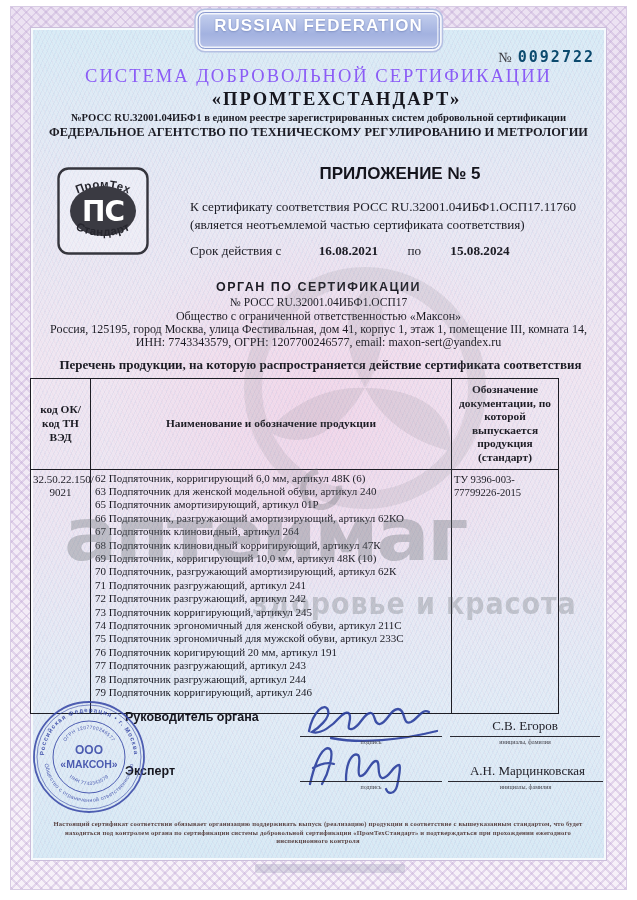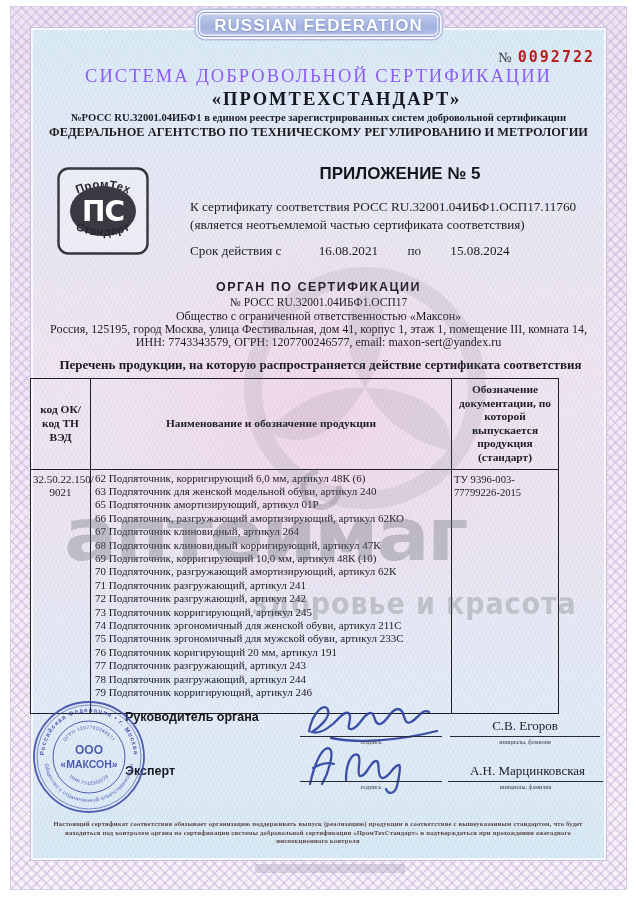--- a/index.html
+++ b/index.html
@@ -21,46 +21,46 @@
       repeating-linear-gradient(65deg, rgba(214,150,190,0.08) 0 1px, transparent 1px 4px),
       radial-gradient(ellipse 55% 35% at 50% 47%, rgba(243,203,227,0.55), rgba(243,203,227,0) 70%),
       linear-gradient(180deg,#d9ecf6 0%,#e6e9f4 18%,#f0e6f1 40%,#ece6f2 60%,#e2ecf6 82%,#d8eaf5 100%);
     border:1px solid #cbbedb;
     box-shadow:inset 0 0 0 2px rgba(255,255,255,.75);}
 
   .content{position:absolute;inset:0;z-index:2;}
   .wmlayer{position:absolute;inset:0;z-index:3;pointer-events:none;}
 
   .badge{position:absolute;left:50%;top:12px;transform:translateX(-50%);
-    padding:3px 16px 0 16px;border-radius:7px;z-index:5;
+    padding:3px 16px 12px 16px;border-radius:7px;z-index:5;
     background:linear-gradient(180deg,#c4cfee 0%,#a3b2e0 60%,#b7c2e8 100%);
     border:1.5px solid #8b9bd0;
     box-shadow:0 0 0 2px rgba(255,255,255,.85), 0 0 0 3.5px #b4bfe2, inset 0 0 0 1.5px rgba(255,255,255,.8);
     font-family:"Liberation Sans",sans-serif;font-weight:bold;font-size:17px;letter-spacing:1px;
     color:#ffffff;text-shadow:0 1px 2px #7f90c4, 0 0 1px #8a9ace;white-space:nowrap;}
 
   .docnum{position:absolute;right:42px;top:48px;font-size:14px;color:#3a3a40;}
   .docnum .digits{font-family:"DejaVu Sans Mono",monospace;font-weight:bold;font-size:15px;
-    letter-spacing:2px;color:#b91c1c;margin-left:6px;}
+    letter-spacing:2px;color:#0c4a6e;margin-left:6px;}
 
   .title1{position:absolute;left:0;right:0;top:66px;text-align:center;font-weight:normal;
     font-size:18.5px;letter-spacing:2px;color:#8b5cf6;}
   .title2{position:absolute;left:0;right:0;top:89px;text-align:center;font-weight:bold;
     font-size:18.5px;letter-spacing:2px;color:#17171f;padding-left:36px;}
   .registry{position:absolute;left:0;right:0;top:112px;text-align:center;font-weight:bold;font-size:10.6px;}
   .agency{position:absolute;left:0;right:0;top:125px;text-align:center;font-weight:bold;font-size:12.4px;}
 
   .logo{position:absolute;left:56px;top:166px;width:94px;height:90px;}
 
   .annex-title{position:absolute;left:200px;top:164px;width:400px;text-align:center;
     font-family:"Liberation Sans",sans-serif;font-weight:bold;font-size:17px;color:#14141c;}
   .certref1{position:absolute;left:190px;top:199px;width:415px;font-size:13.2px;}
   .certref2{position:absolute;left:190px;top:217px;width:415px;font-size:13.2px;}
   .validity{position:absolute;left:190px;top:243px;font-size:13.2px;}
-  .validity .date{font-weight:normal;margin-top:26px;}
+  .validity .date{font-weight:bold;margin-top:26px;}
   .validity .gap1{margin-left:34px;} .validity .gap2{margin-left:26px;} .validity .gap3{margin-left:26px;}
 
   .org-header{position:absolute;left:0;right:0;top:280px;text-align:center;
     font-family:"Liberation Sans",sans-serif;font-weight:bold;font-size:12.5px;letter-spacing:1.5px;}
   .org-number{position:absolute;left:0;right:0;top:296px;text-align:center;font-size:11.5px;}
   .org-name{position:absolute;left:0;right:0;top:309px;text-align:center;font-size:12px;}
   .org-address{position:absolute;left:0;right:0;top:322px;text-align:center;font-size:12px;}
   .org-req{position:absolute;left:0;right:0;top:335px;text-align:center;font-size:12px;}
 
   .list-title{position:absolute;left:4px;right:0;top:357px;text-align:center;font-weight:bold;font-size:13px;}

